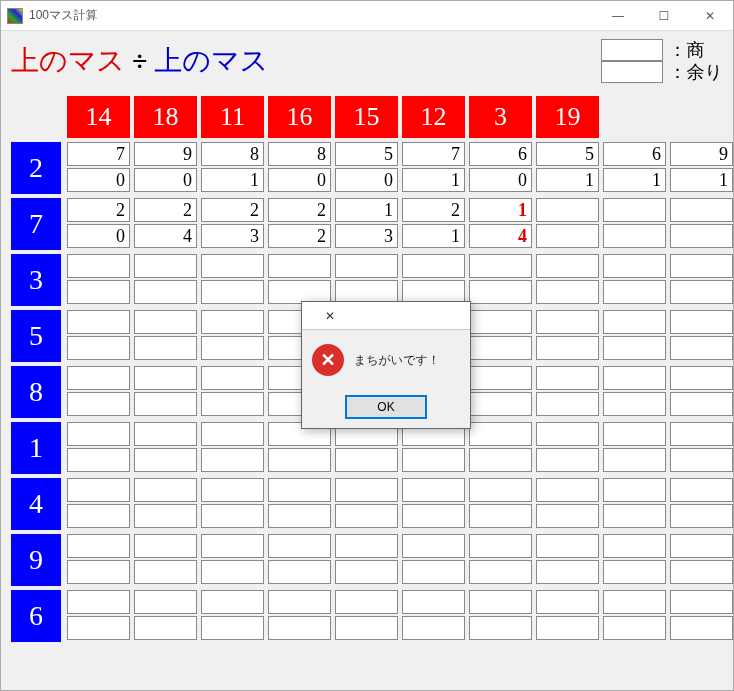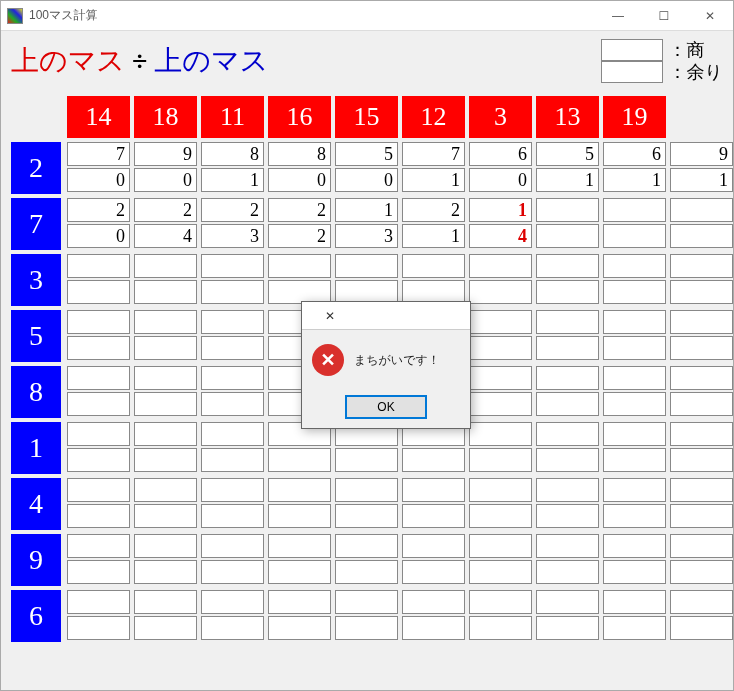--- a/index.html
+++ b/index.html
@@ -222,21 +222,20 @@
 
   <div class="grid" id="grid">
       <div class="col-headers">
         <div class="col-head">14</div>
         <div class="col-head">18</div>
         <div class="col-head">11</div>
         <div class="col-head">16</div>
         <div class="col-head">15</div>
         <div class="col-head">12</div>
         <div class="col-head">3</div>
-        <div class="col-head">13</div>
         <div class="col-head">19</div>
       </div>
       <div class="row">
         <div class="row-head">2</div>
         <div class="cell">
           <input type="text" value="7" style="">
           <input type="text" value="0" style="">
         </div>
         <div class="cell">
           <input type="text" value="9" style="">

